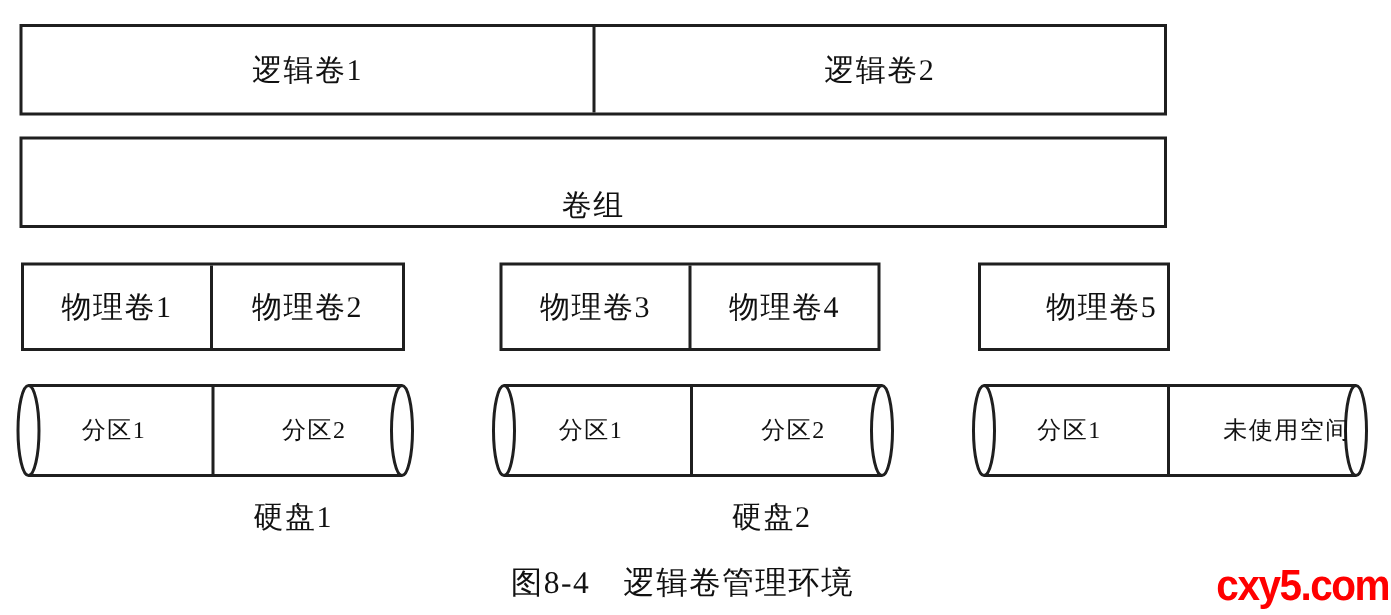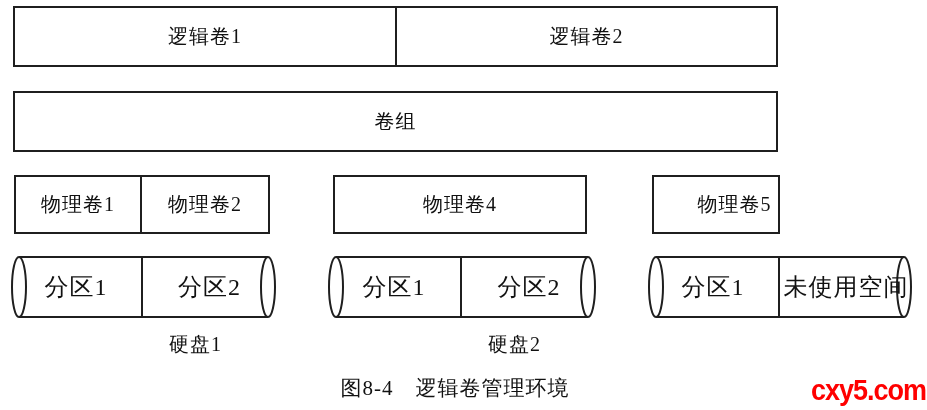--- a/index.html
+++ b/index.html
@@ -25,45 +25,45 @@
     align-items: center;
     justify-content: center;
     font-size: 20px;
     letter-spacing: 1px;
     box-sizing: border-box;
   }
   .divided { border-right: 2px solid #1f1f1f; }
   .grow { flex: 1; }
 
   
-  .lv-box { left: 13px; top: 6px; width: 765px; height: 61px; }
+  .lv-box { left: 13px; top: 16px; width: 765px; height: 61px; }
   .lv-cell-1 { width: 382px; }
 
   
   .vg-box { left: 13px; top: 91px; width: 765px; height: 61px; justify-content: center; }
-  .vg-box .cell { width: 100%; }
+  .vg-box .cell { width: 100%; align-items: flex-end; }
 
   
   .pv-box { top: 175px; height: 59px; }
   .pv-box-1 { left: 14px;  width: 256px; justify-content: flex-end; }
   .pv-box-2 { left: 333px; width: 254px; }
   .pv-box-3 { left: 652px; width: 128px; padding-left: 37px; }
   .pv-half { width: 126px; }
 
   
   .disk { position: absolute; top: 255px; height: 64px; }
   .disk-1 { left: 10px;  width: 267px; }
   .disk-2 { left: 327px; width: 270px; }
   .disk-3 { left: 647px; width: 266px; }
   .disk svg { position: absolute; left: 0; top: 0; }
   .part {
     position: absolute;
     top: 0; height: 64px;
     display: flex; align-items: center; justify-content: center;
-    font-size: 24px; letter-spacing: 1px;
+    font-size: 16px; letter-spacing: 1px;
   }
 
   .disk-label {
     position: absolute;
     top: 331px;
     width: 160px;
     text-align: right;
     font-size: 20px;
     letter-spacing: 1px;
   }
@@ -114,20 +114,23 @@
   <div class="box pv-box pv-box-1">
     <div class="cell pv-half divided">
       <span>物理卷1</span>
     </div>
     <div class="cell grow">
       <span>物理卷2</span>
     </div>
   </div>
 
   <div class="box pv-box pv-box-2">
+    <div class="cell pv-half divided">
+      <span>物理卷3</span>
+    </div>
     <div class="cell grow">
       <span>物理卷4</span>
     </div>
   </div>
 
   <div class="box pv-box pv-box-3">
     <div class="cell grow">
       <span>物理卷5</span>
     </div>
   </div>
@@ -174,21 +177,21 @@
         <line x1="9" y1="2" x2="257" y2="2"></line>
         <line x1="9" y1="62" x2="257" y2="62"></line>
         <line x1="132" y1="2" x2="132" y2="62"></line>
         <ellipse cx="9" cy="32" rx="7" ry="30"></ellipse>
         <ellipse cx="257" cy="32" rx="7" ry="30"></ellipse>
       </g>
     </svg>
     <div class="part" style="left:0;width:132px;">
       <span>分区1</span>
     </div>
-    <div class="part" style="left:132px;width:134px;">
+    <div class="part" style="left:132px;width:134px;padding-left:12px;">
       <span>未使用空间</span>
     </div>
   </div>
 
   <div class="disk-label disk-label-1">硬盘1</div>
   <div class="disk-label disk-label-2">硬盘2</div>
 
   <div class="caption">
     <span>图8-4</span><span class="cap-title">逻辑卷管理环境</span>
   </div>

